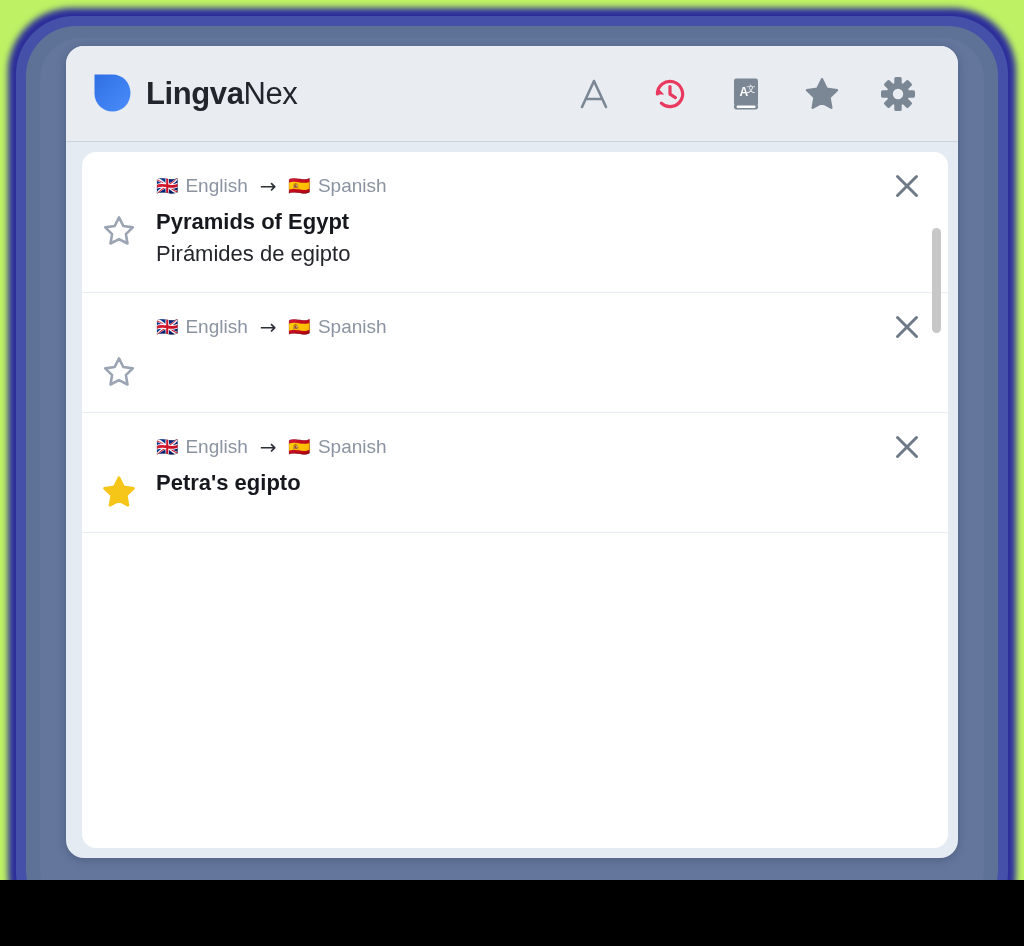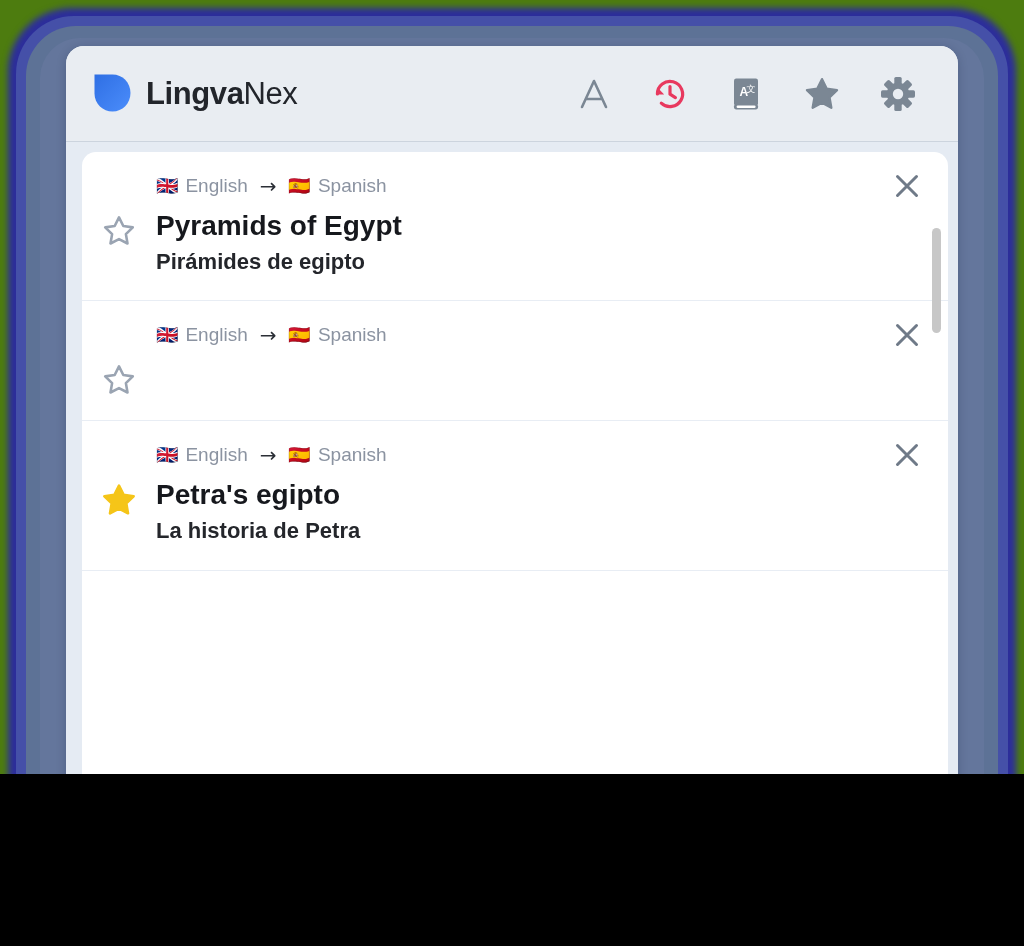--- a/index.html
+++ b/index.html
@@ -11,22 +11,22 @@
     width: 1024px;
     height: 946px;
     overflow: hidden;
     font-family: "Liberation Sans", sans-serif;
   }
 
   
   .screen {
     position: relative;
     width: 1024px;
-    height: 774px;
-    background: #4d7c0f;
+    height: 880px;
+    background: #bef264;
     overflow: hidden;
   }
   .glow-outer {
     position: absolute;
     left: 8px; top: 8px;
     width: 1008px; height: 930px;
     border-radius: 64px;
     background: #2c2d9b;
     filter: blur(3px);
   }
@@ -172,30 +172,30 @@
     line-height: 1;
     font-family: "DejaVu Sans", sans-serif;
   }
   .lang-arrow {
     font-size: 20px;
     color: #2b2f36;
     margin: 0 5px;
     font-family: "DejaVu Sans", sans-serif;
   }
   .src-text {
-    font-size: 28px;
+    font-size: 22px;
     font-weight: 700;
     color: #16181d;
     line-height: 1.35;
     margin-bottom: 2px;
     word-wrap: break-word;
   }
   .tgt-text {
     font-size: 22px;
-    font-weight: 700;
+    font-weight: 400;
     color: #24262b;
     line-height: 1.35;
     word-wrap: break-word;
   }
   .row-close {
     position: absolute;
     right: 24px;
     top: 18px;
     width: 34px;
     height: 34px;
@@ -374,21 +374,20 @@
               </div>
               <div class="row-body">
                 <div class="lang-line">
                   <span class="flag">🇬🇧</span>
                   <span>English</span>
                   <span class="lang-arrow">→</span>
                   <span class="flag">🇪🇸</span>
                   <span>Spanish</span>
                 </div>
                 <div class="src-text">Petra's egipto</div>
-                <div class="tgt-text">La historia de Petra</div>
               </div>
               <button class="row-close">
                 <span><svg width="26" height="26" viewBox="0 0 26 26" aria-hidden="true">
                     <path d="M3.5 3.5 L22.5 22.5 M22.5 3.5 L3.5 22.5" stroke="#6f7a88" stroke-width="3" stroke-linecap="round"></path>
                   </svg></span>
               </button>
             </div>
           </div>
 
         <div class="scrollbar-track">

